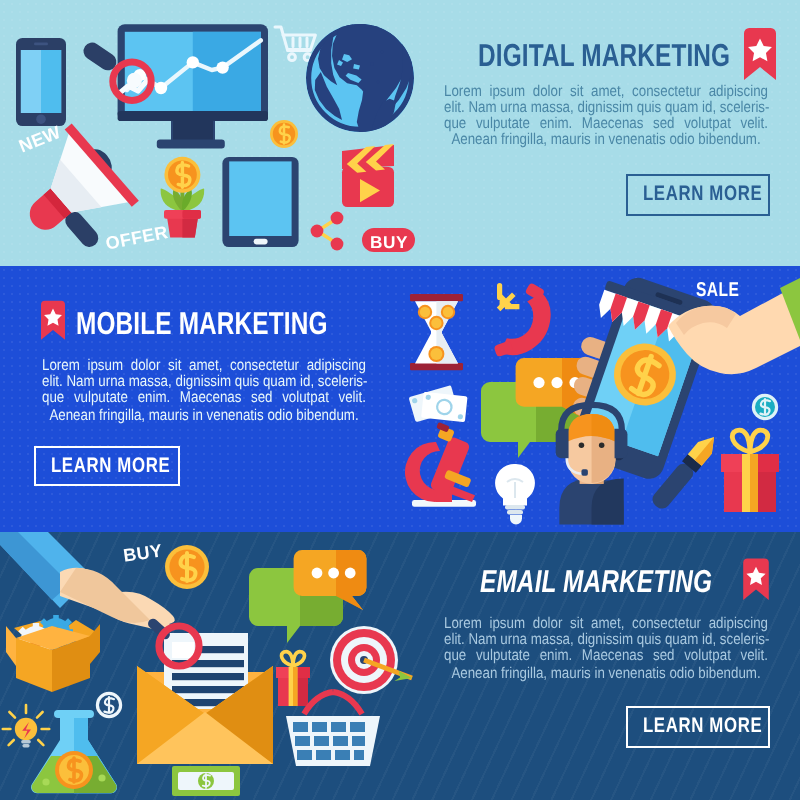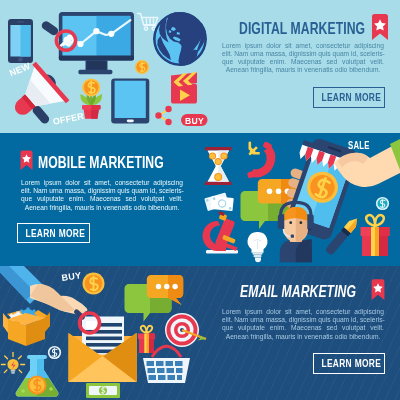--- a/index.html
+++ b/index.html
@@ -1,20 +1,20 @@
 <!DOCTYPE html>
 <html><head>
 <meta charset="utf-8">
 <style>
   html,body{margin:0;padding:0;background:#fff;}
   body{width:400px;height:400px;overflow:hidden;font-family:"Liberation Sans",sans-serif;}
   .page{position:relative;width:400px;height:400px;overflow:hidden;}
   .band{position:absolute;left:0;width:400px;overflow:hidden;}
   #band1{top:0;height:133px;background:#a7dce8;}
-  #band2{top:133px;height:133px;background:#0369a1;}
+  #band2{top:133px;height:133px;background:#1d4ed8;}
   #band3{top:266px;height:134px;background:#1d4e7e;}
   .art{position:absolute;left:0;top:0;}
   .tex{position:absolute;left:0;top:0;width:400px;height:100%;pointer-events:none;}
   .tex-dots{background-image:radial-gradient(rgba(255,255,255,.07) .5px, rgba(255,255,255,0) .7px);
             background-size:4px 4px;}
   .tex-diag{background-image:repeating-linear-gradient(115deg,
             rgba(255,255,255,.04) 0 1px, rgba(255,255,255,0) 1px 9px);}
   .copy{position:absolute;}
   .title{font-weight:bold;font-size:15.9px;letter-spacing:.1px;line-height:1;
          font-family:"Liberation Sans",sans-serif;white-space:nowrap;

